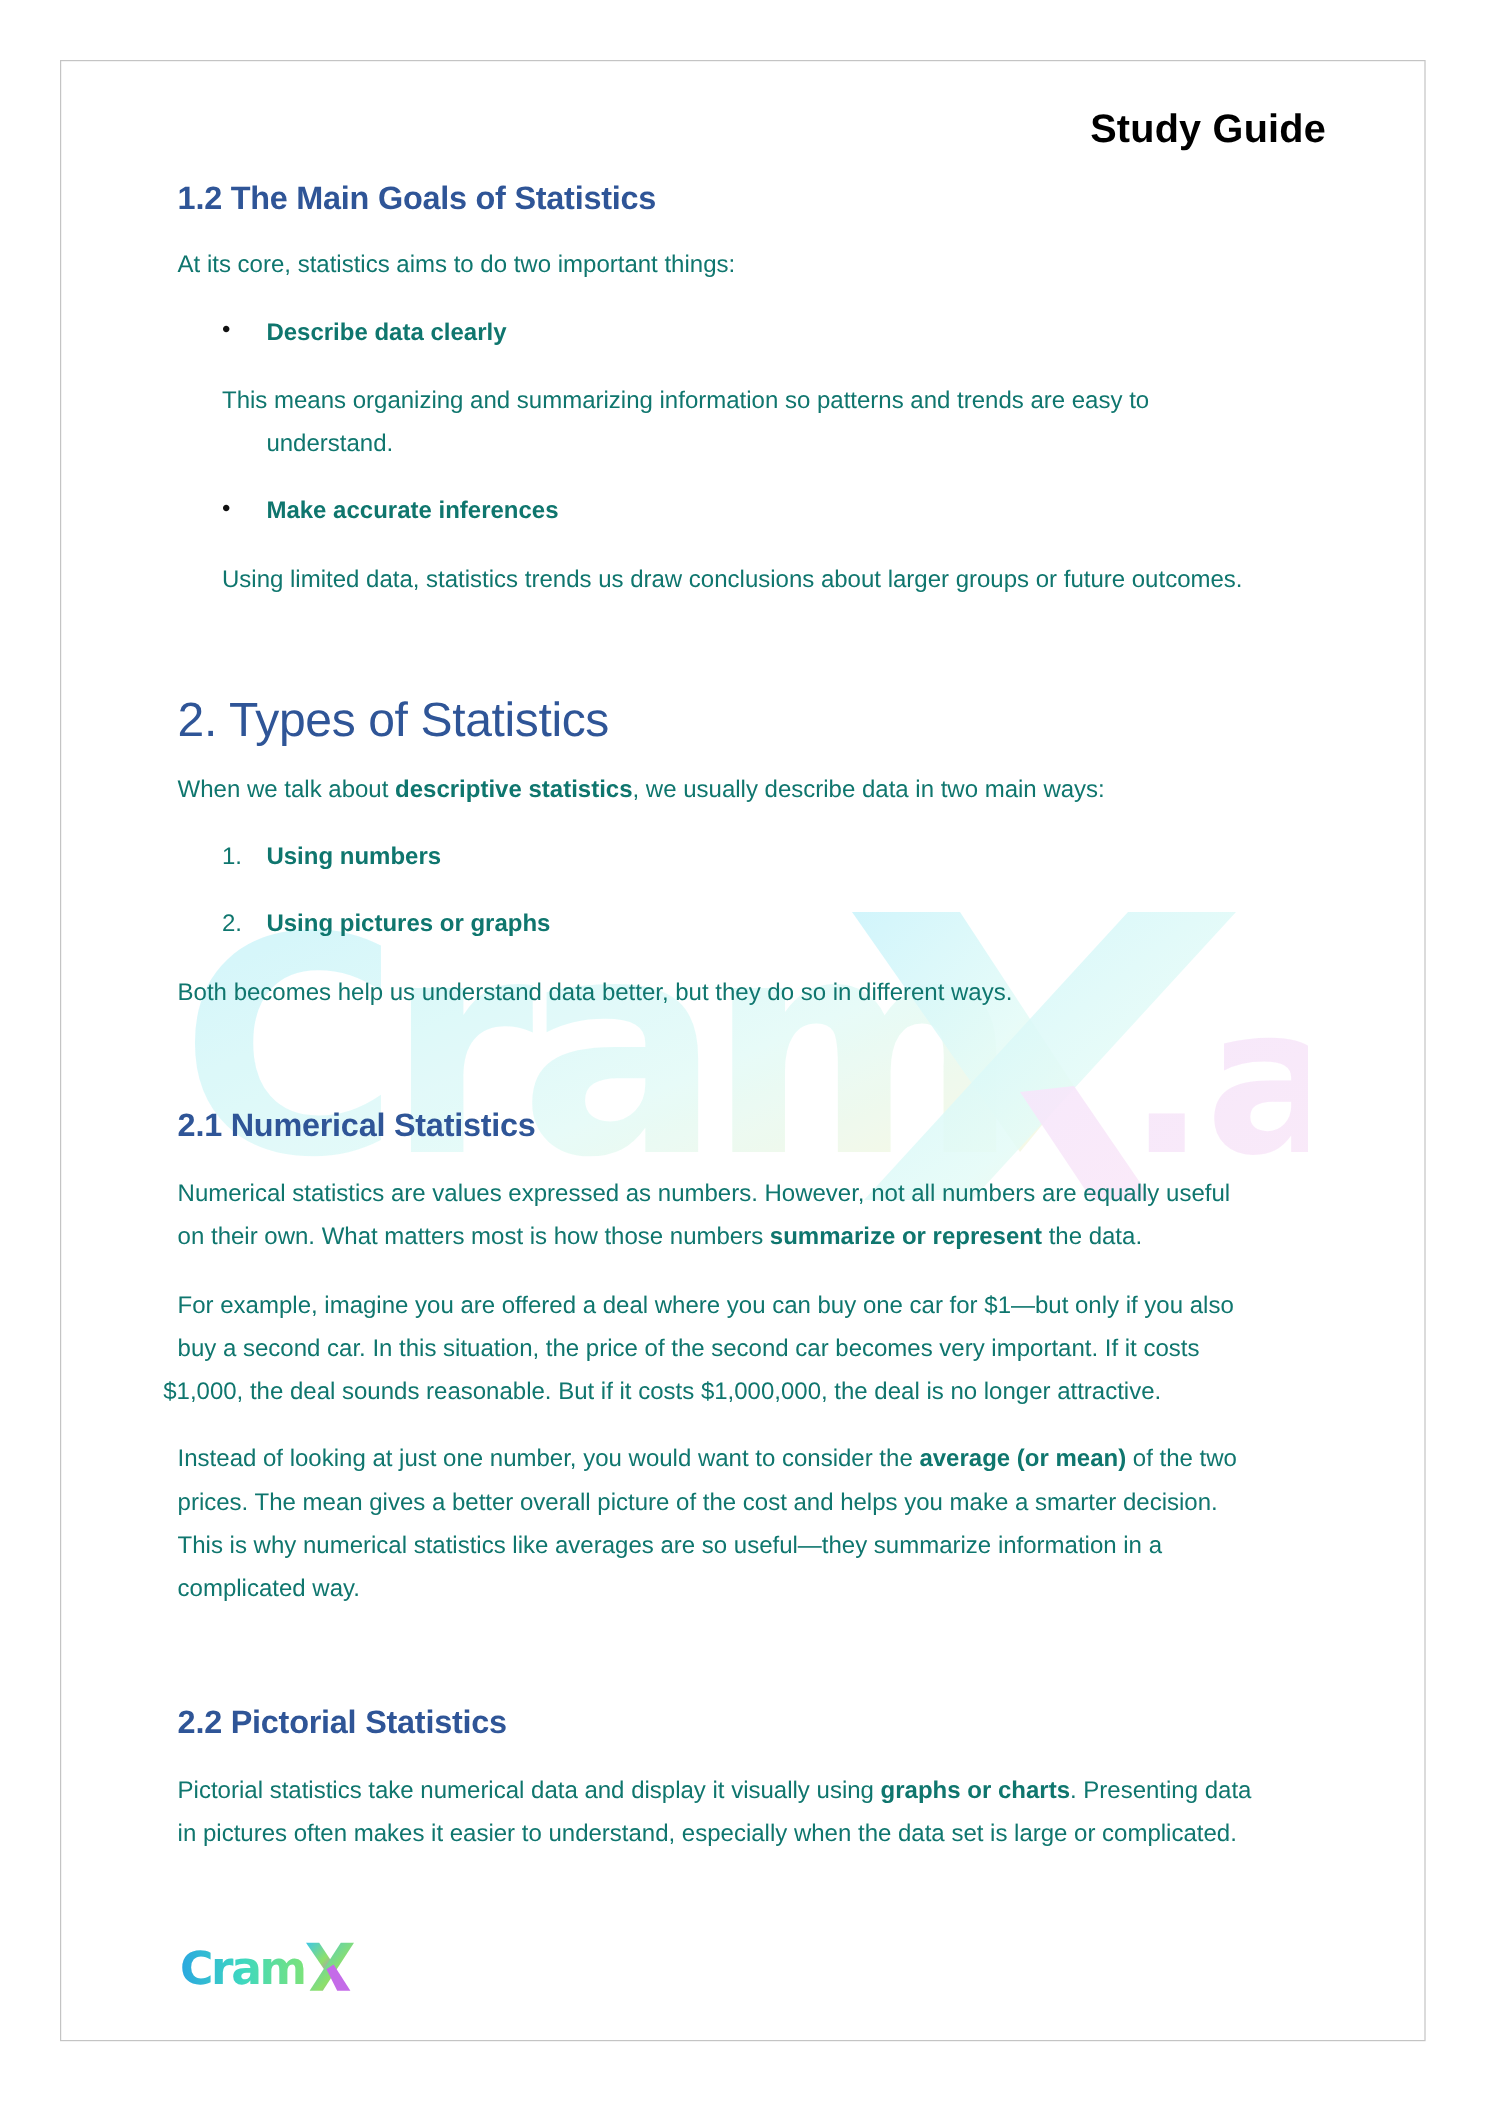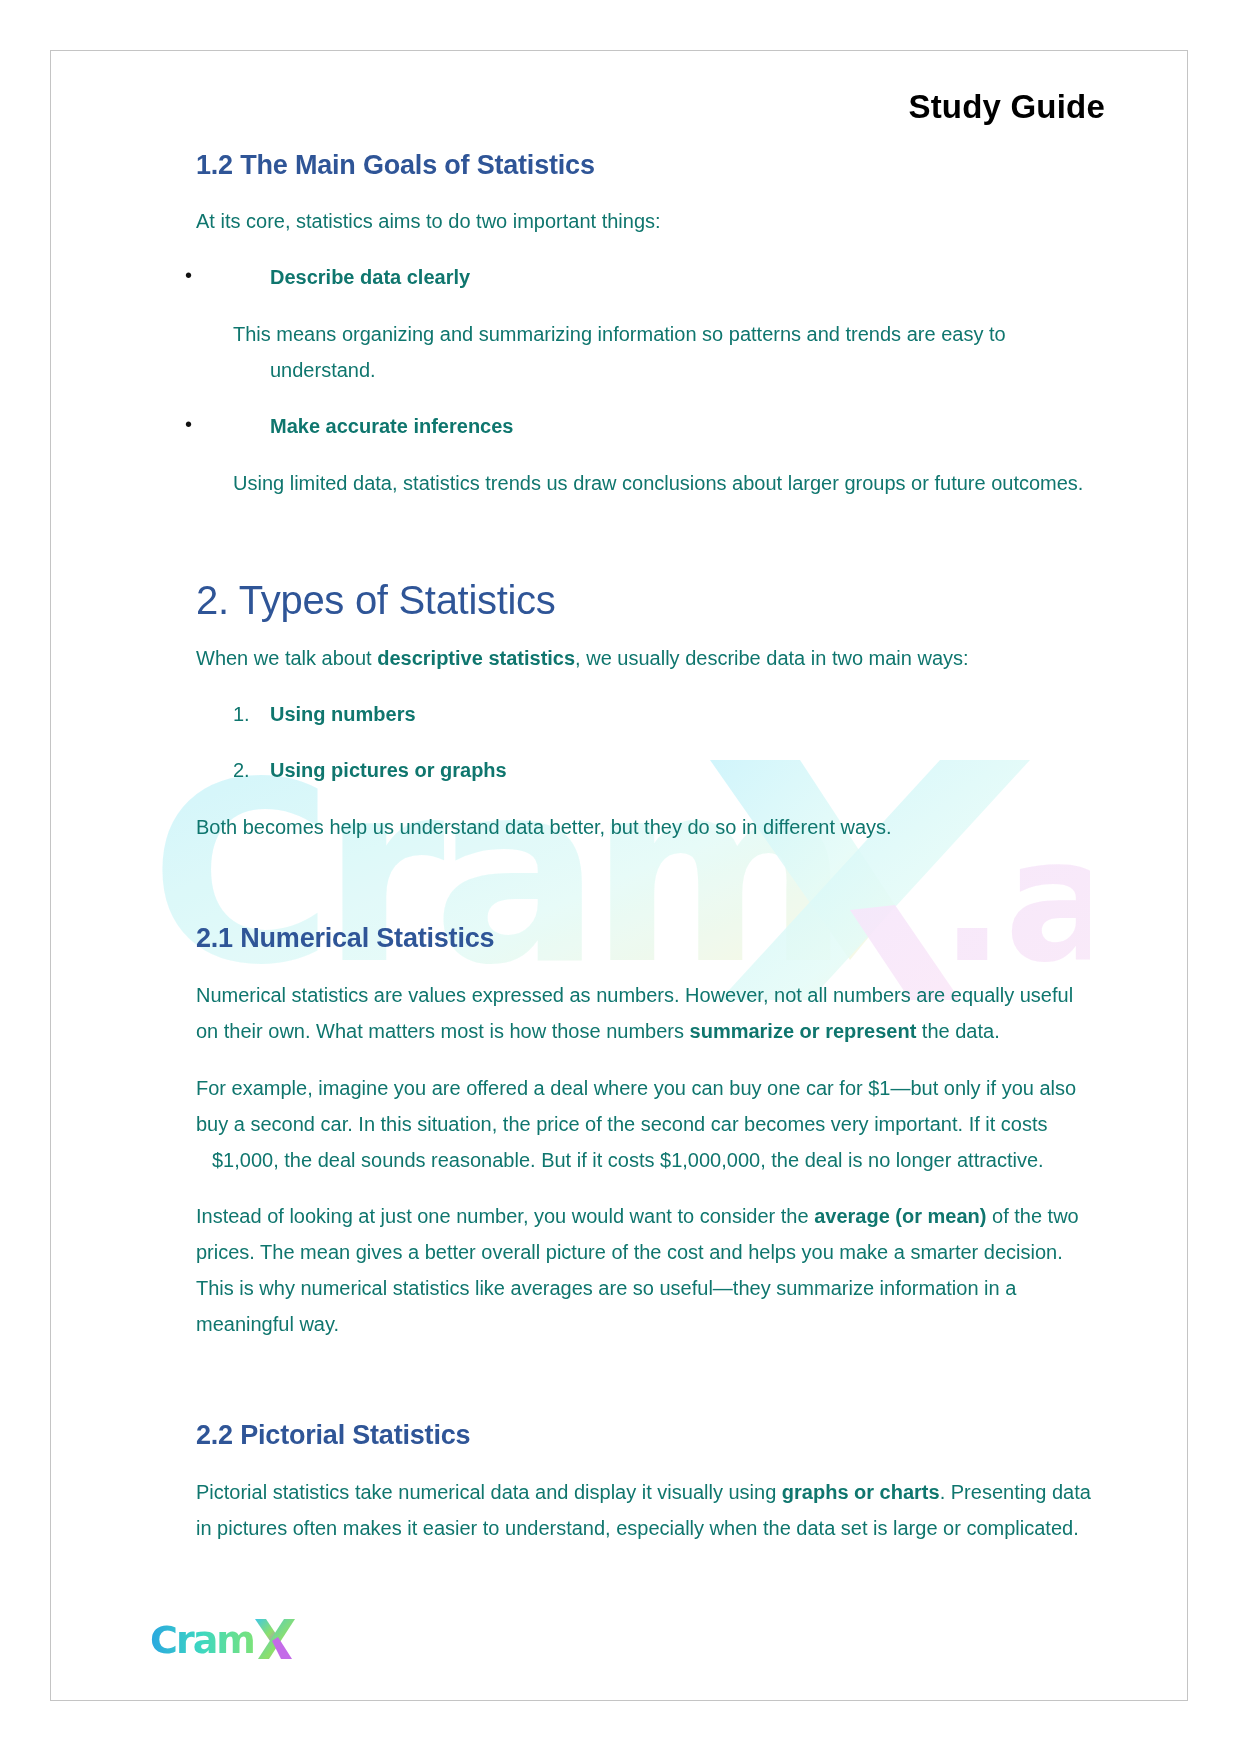--- a/index.html
+++ b/index.html
@@ -2,21 +2,21 @@
 <html><head>
   <meta charset="utf-8">
   <style>
     html, body { margin: 0; padding: 0; background: #ffffff; }
     body { width: 1241px; height: 1754px; position: relative; overflow: hidden;
            font-family: "Liberation Sans", sans-serif; color: #111; }
     .page-border { position: absolute; left: 50px; top: 50px; width: 1138px; height: 1651px;
                    border: 1.5px solid #c4c4c4; box-sizing: border-box; }
     .doc-title { position: absolute; right: 136px; top: 88px; font-size: 33px; font-weight: bold;
                  color: #000; letter-spacing: 0.2px; }
-    .abs { position: absolute; margin-left: 48px; }
+    .abs { position: absolute; }
     .h2 { font-size: 27px; font-weight: bold; color: #2f5597; letter-spacing: -0.2px; }
     .h1 { font-size: 40px; font-weight: normal; color: #2f5597; letter-spacing: -0.3px; }
     .p { font-size: 20px; line-height: 36px; color: #0f766e; }
     .b { font-weight: bold; }
     .bullet-mark { position: absolute; font-size: 20px; }
 
     
     .watermark { position: absolute; left: 150px; top: 760px; width: 940px; height: 240px; pointer-events: none; }
     .footer-logo { position: absolute; left: 150px; top: 1615px; }
   </style>
@@ -77,26 +77,26 @@
   </div>
 </div>
 <div class="abs p" style="left:148px; top:809px;">Both becomes help us understand data better, but they do so in different ways.</div>
 
 <div class="abs h2" style="left:148px; top:923px;">2.1 Numerical Statistics</div>
 <div class="abs p" style="left:148px; top:977px;">Numerical statistics are values expressed as numbers. However, not all numbers are equally useful</div>
 <div class="abs p" style="left:148px; top:1013px;"><span>on their own. What matters most is how those numbers </span><span class="b">summarize or represent</span><span> the data.</span></div>
 
 <div class="abs p" style="left:148px; top:1070px;">For example, imagine you are offered a deal where you can buy one car for $1—but only if you also</div>
 <div class="abs p" style="left:148px; top:1106px;">buy a second car. In this situation, the price of the second car becomes very important. If it costs</div>
-<div class="abs p" style="left:164px; top:1142px;">$1,000, the deal sounds reasonable. But if it costs $1,000,000, the deal is no longer attractive.</div>
+<div class="abs p" style="left:136px; top:1142px;">$1,000, the deal sounds reasonable. But if it costs $1,000,000, the deal is no longer attractive.</div>
 
 <div class="abs p" style="left:148px; top:1198px;"><span>Instead of looking at just one number, you would want to consider the </span><span class="b">average (or mean)</span><span> of the two</span></div>
 <div class="abs p" style="left:148px; top:1234px;">prices. The mean gives a better overall picture of the cost and helps you make a smarter decision.</div>
 <div class="abs p" style="left:148px; top:1270px;">This is why numerical statistics like averages are so useful—they summarize information in a</div>
-<div class="abs p" style="left:148px; top:1306px;">meaningful way.</div>
+<div class="abs p" style="left:148px; top:1306px;">complicated way.</div>
 
 <div class="abs h2" style="left:148px; top:1420px;">2.2 Pictorial Statistics</div>
 <div class="abs p" style="left:148px; top:1474px;"><span>Pictorial statistics take numerical data and display it visually using </span><span class="b">graphs or charts</span><span>. Presenting data</span></div>
 <div class="abs p" style="left:148px; top:1510px;">in pictures often makes it easier to understand, especially when the data set is large or complicated.</div>
 
 <svg class="footer-logo" width="150" height="50" viewBox="0 0 150 50">
   <defs>
     <linearGradient id="flg" x1="0" y1="0" x2="1" y2="0">
       <stop offset="0" stop-color="#2aa7e0"></stop>
       <stop offset="0.5" stop-color="#3ed8c0"></stop>

